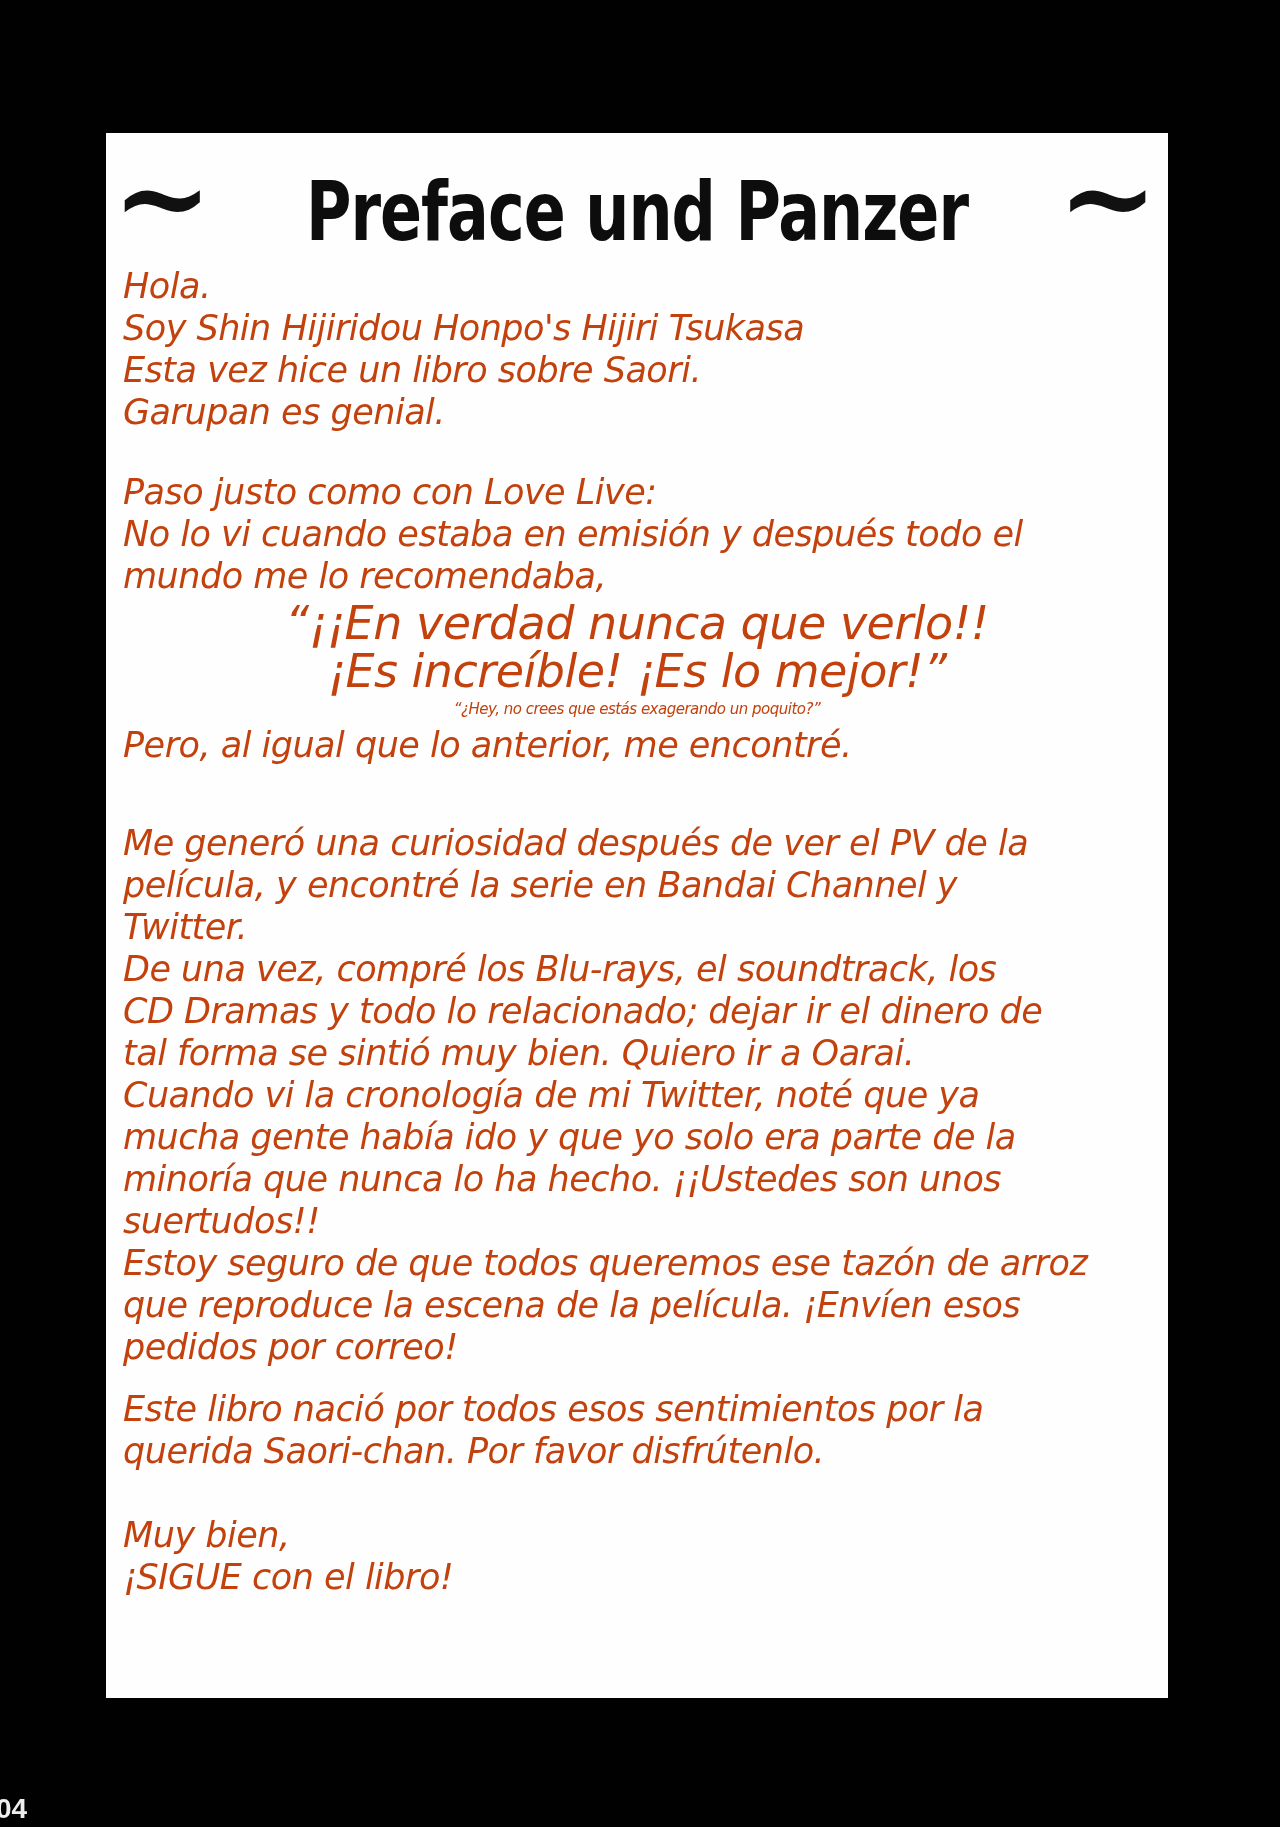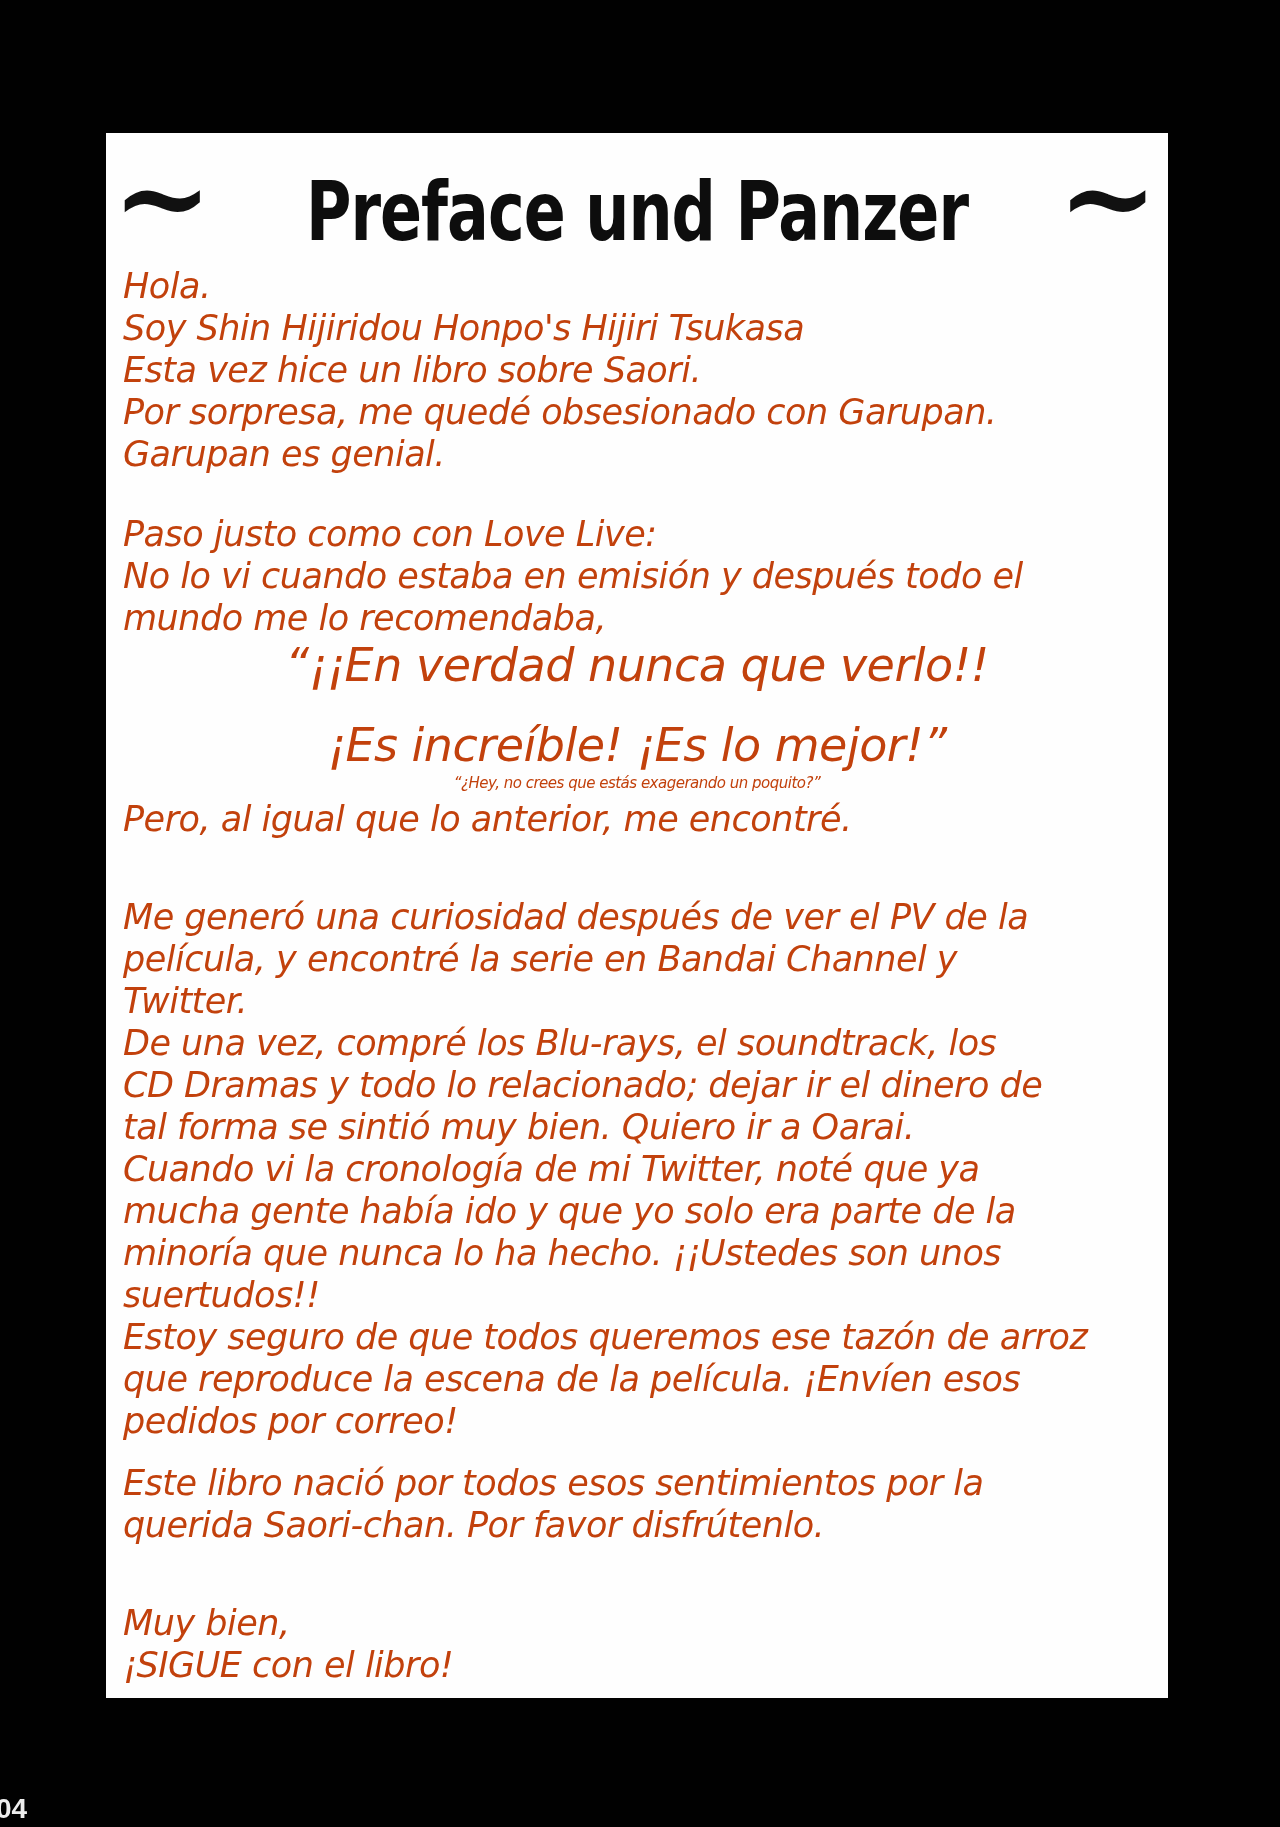--- a/index.html
+++ b/index.html
@@ -54,31 +54,31 @@
     letter-spacing:-0.5px;
     white-space:nowrap;
   }
   .ln.big{
     height:52px;
     line-height:52px;
     font-size:46px;
     text-align:center;
     font-weight:500;
   }
-  .ln.big.b2{height:47px;line-height:44px;margin-top:32px;}
+  .ln.big.b2{height:47px;line-height:44px;}
   .ln.small{
     height:28px;
     line-height:26px;
     font-size:15px;
     text-align:center;
   }
   .mt38{margin-top:38px;}
   .mt40{margin-top:56px;}
   .mt26{margin-top:20px;}
-  .mt42{margin-top:56px;}
+  .mt42{margin-top:42px;}
   .page-number{
     position:absolute;
     left:-4px;
     top:1793px;
     color:#ededed;
     font-family:"Liberation Sans", sans-serif;
     font-size:28px;
     font-weight:bold;
     letter-spacing:0px;
   }
@@ -90,21 +90,20 @@
   <div class="scan-page">
 
     <div class="tilde tilde-left">~</div>
     <div class="page-title">Preface und Panzer</div>
     <div class="tilde tilde-right">~</div>
 
     <div class="content">
       <div class="ln">Hola.</div>
       <div class="ln">Soy Shin Hijiridou Honpo's Hijiri Tsukasa</div>
       <div class="ln">Esta vez hice un libro sobre Saori.</div>
-      <div class="ln">Por sorpresa, me quedé obsesionado con Garupan.</div>
       <div class="ln">Garupan es genial.</div>
 
       <div class="ln mt38">Paso justo como con Love Live:</div>
       <div class="ln">No lo vi cuando estaba en emisión y después todo el</div>
       <div class="ln">mundo me lo recomendaba,</div>
       <div class="ln big">“¡¡En verdad nunca que verlo!!</div>
       <div class="ln big b2">¡Es increíble! ¡Es lo mejor!”</div>
       <div class="ln small">“¿Hey, no crees que estás exagerando un poquito?”</div>
       <div class="ln">Pero, al igual que lo anterior, me encontré.</div>
 

